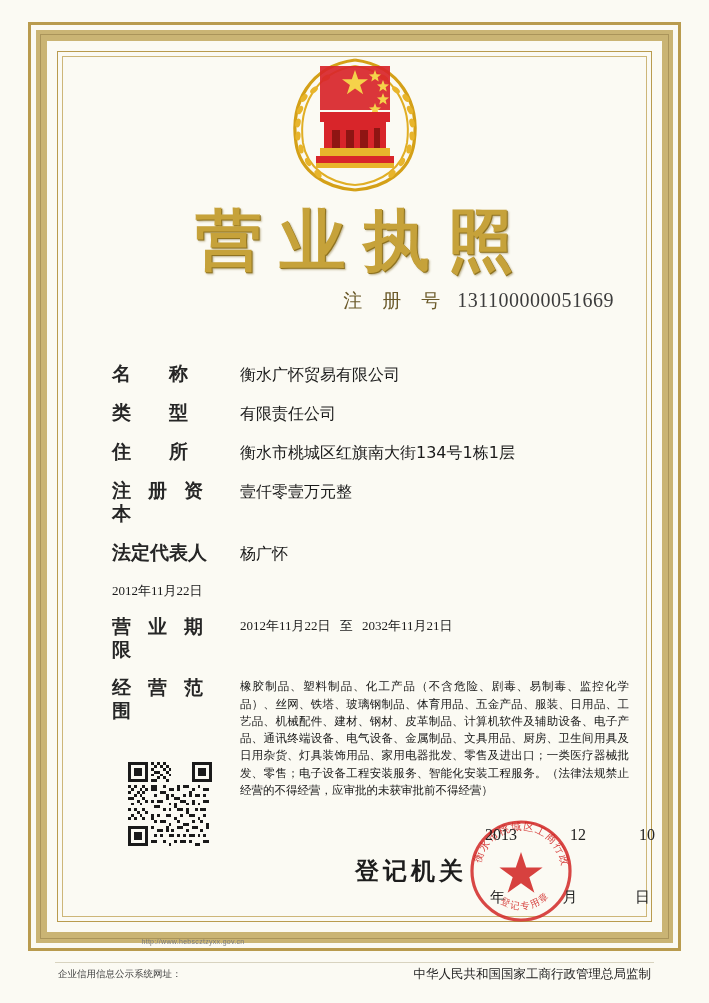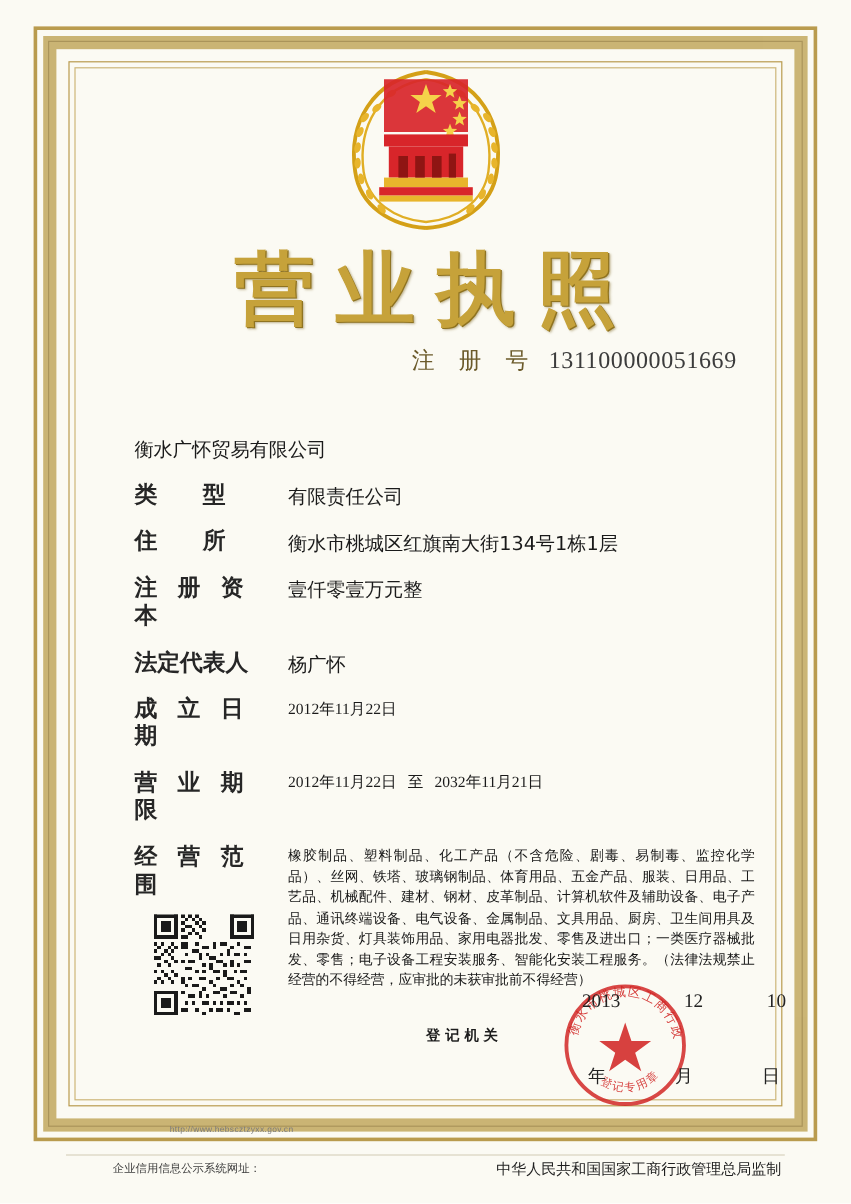--- a/index.html
+++ b/index.html
@@ -194,21 +194,21 @@
     width: 118px;
     height: 118px;
   }
 
   
   .issuer {
     position: absolute;
     left: 355px;
     top: 855px;
     font-family: "DejaVu Sans", sans-serif;
-    font-size: 12px;
+    font-size: 24px;
     font-weight: bold;
     letter-spacing: 4px;
     color: #1d1d1d;
   }
   .issue-date {
     position: absolute;
     left: 485px;
     top: 826px;
     width: 170px;
     display: flex;
@@ -230,21 +230,20 @@
   }
 
   
   .footer-left {
     position: absolute;
     left: 58px;
     bottom: 22px;
     font-family: "DejaVu Sans", sans-serif;
     font-size: 9.5px;
     color: #3d3d3d;
-    margin-left: 36px;
   }
   .footer-right {
     position: absolute;
     right: 58px;
     bottom: 20px;
     font-family: Liberation Mono, monospace;
     font-size: 12.5px;
     color: #1f1f1f;
     text-align: center;
   }
@@ -328,20 +327,21 @@
   <div class="title">营业执照</div>
 
   <div class="regno-row">
     <span class="regno-label">注 册 号</span>
     <span class="regno-value">131100000051669</span>
   </div>
 
   <div class="fields">
 
     <div class="field">
+      <div class="field-label">名　　称</div>
       <div class="field-value big">衡水广怀贸易有限公司</div>
     </div>
 
     <div class="field">
       <div class="field-label">类　　型</div>
       <div class="field-value big">有限责任公司</div>
     </div>
 
     <div class="field">
       <div class="field-label">住　　所</div>
@@ -352,21 +352,20 @@
       <div class="field-label lbl-spread3">注册资本</div>
       <div class="field-value big">壹仟零壹万元整</div>
     </div>
 
     <div class="field">
       <div class="field-label">法定代表人</div>
       <div class="field-value big">杨广怀</div>
     </div>
 
     <div class="field date-row">
-      <div class="field-label lbl-spread3">成立日期</div>
       <div class="field-value">2012年11月22日</div>
     </div>
 
     <div class="field date-row">
       <div class="field-label lbl-spread3">营业期限</div>
       <div class="field-value">
         <span>2012年11月22日</span>
         <span class="term-sep">至</span>
         <span>2032年11月21日</span>
       </div>

